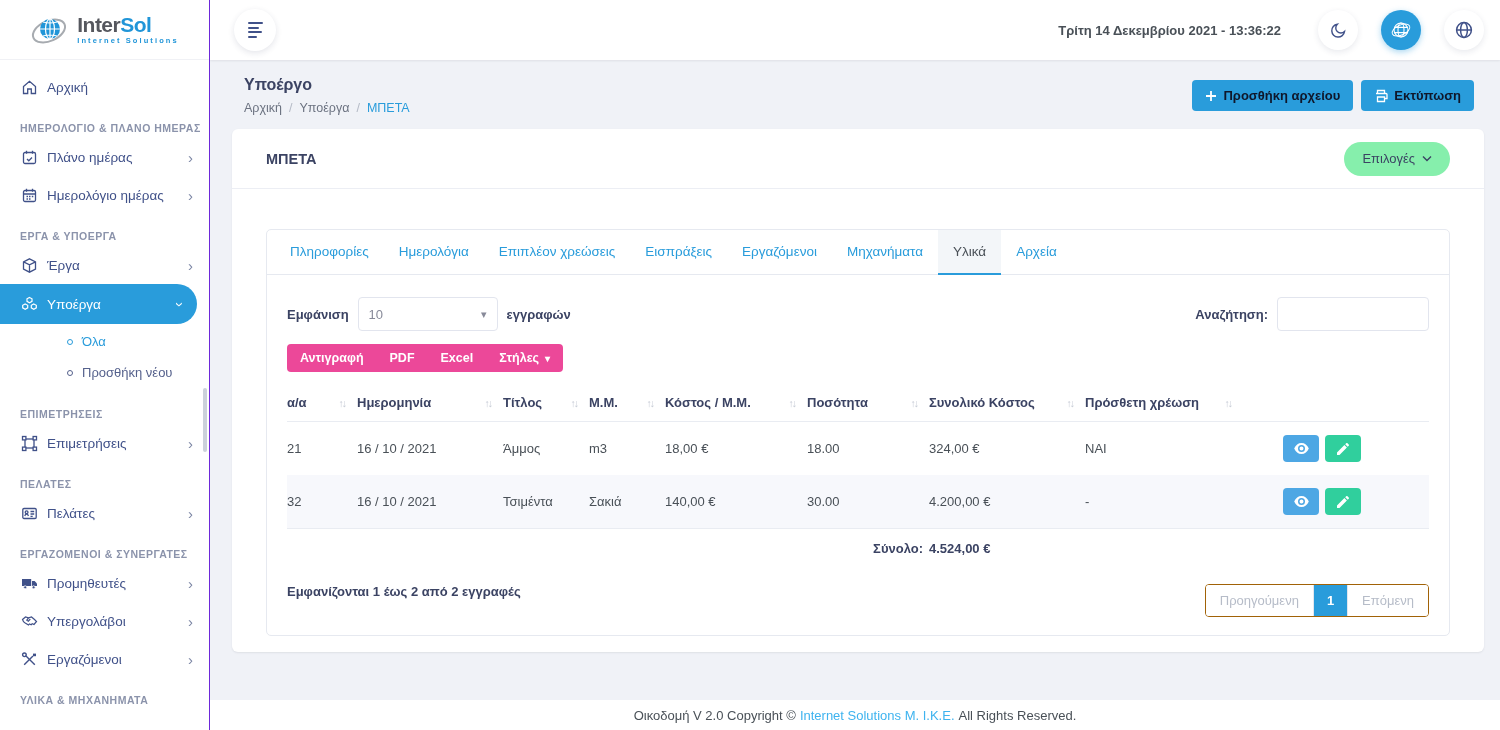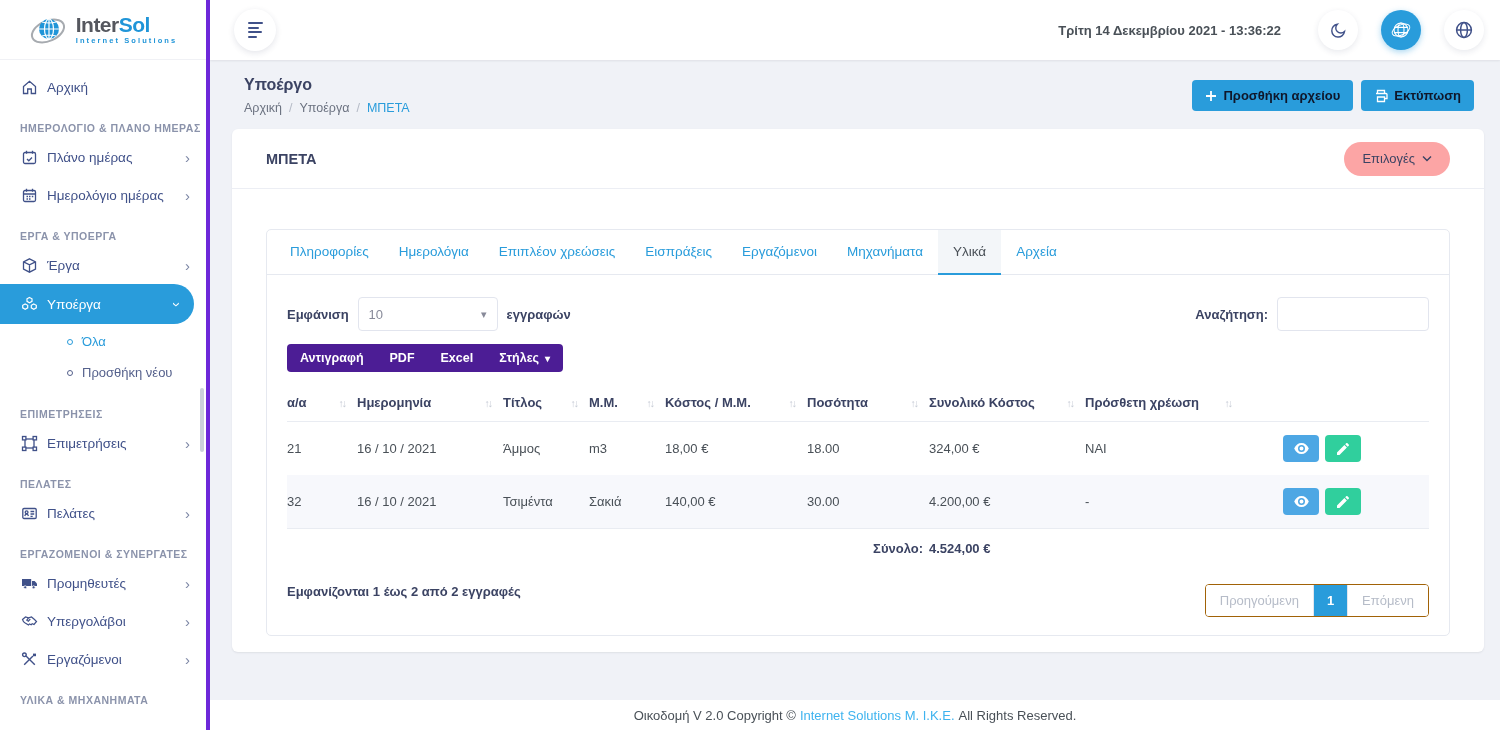--- a/index.html
+++ b/index.html
@@ -2,21 +2,21 @@
 <html><head>
 <meta charset="utf-8">
 <style>
   * { margin:0; padding:0; box-sizing:border-box; }
   html,body { width:1500px; height:730px; overflow:hidden; }
   body { font-family:"Liberation Sans", sans-serif; background:#f0f2f7; color:#495057; font-size:13px; }
   .app { display:flex; width:1500px; height:730px; }
 
   
   .sidebar { position:relative; width:210px; min-width:210px; height:730px; background:#fff;
-             border-right:4px solid #6d28d9; overflow:hidden; z-index:5; }
+             border-right:1px solid #6d28d9; overflow:hidden; z-index:5; }
   .logo-box { height:60px; display:flex; align-items:center; justify-content:center; gap:7px;
               border-bottom:1px solid #f0f1f5; cursor:pointer; }
   .logo-txt { line-height:1; }
   .logo-name { font-size:21px; font-weight:800; letter-spacing:-0.5px; }
   .logo-name .p1 { color:#55575e; }
   .logo-name .p2 { color:#2095d8; }
   .logo-tag { font-size:7.5px; letter-spacing:2.1px; color:#2095d8; font-weight:700; margin-top:2px; }
   nav { padding-top:8px; }
   .s-section { font-size:10.5px; font-weight:700; letter-spacing:.5px; color:#8b93ab;
                margin:14px 0 2px 20px; height:16px; line-height:16px; }
@@ -62,21 +62,21 @@
   .breadcrumb .current { color:#299cdb; }
   .head-actions { display:flex; gap:8px; }
   .btn-blue { background:#299cdb; color:#0f172a; border:none; border-radius:4px; height:31px; padding:0 13px;
               font-size:13px; font-weight:600; font-family:inherit; display:flex; align-items:center; gap:6px; cursor:pointer; }
 
   
   .card { margin-top:14px; background:#fff; border-radius:6px; box-shadow:0 1px 2px rgba(56,65,74,.1); }
   .card-head { height:60px; display:flex; align-items:center; justify-content:space-between; padding:0 34px;
                border-bottom:1px solid #eceef4; }
   .card-title { font-size:14.5px; font-weight:700; color:#3b4363; }
-  .pill-btn { background:#fca5a5; border:none; border-radius:30px; height:34px; padding:0 18px; font-family:inherit;
+  .pill-btn { background:#86efac; border:none; border-radius:30px; height:34px; padding:0 18px; font-family:inherit;
               font-size:13px; color:#3b4363; display:flex; align-items:center; gap:7px; cursor:pointer; }
   .card-body { padding:40px 34px 16px; }
   .inner-box { border:1px solid #e6e9f0; border-radius:5px; }
 
   
   .tabs { display:flex; border-bottom:1px solid #e6e9f0; padding:0 8px; }
   .tab { padding:14px 15px; font-size:13.5px; color:#299cdb; cursor:pointer; border-bottom:2px solid transparent;
          margin-bottom:-1px; font-weight:500; }
   .tab.active { background:#f3f6f9; color:#495057; border-bottom-color:#299cdb; }
 
@@ -86,21 +86,21 @@
   .fake-select { width:140px; height:34px; border:1px solid #e2e5ee; border-radius:4px; margin:0 9px;
                  display:flex; align-items:center; justify-content:space-between; padding:0 10px; color:#878a99;
                  font-size:13px; cursor:pointer; background:#fff; }
   .fake-select .caret { color:#878a99; font-size:11px; }
   .search-wrap { margin-left:auto; display:flex; align-items:center; gap:9px; }
   .search-wrap label { font-size:13px; font-weight:600; color:#3b4363; }
   .search-input { width:152px; height:34px; border:1px solid #e2e5ee; border-radius:4px; padding:0 10px;
                   font-family:inherit; font-size:13px; outline:none; }
 
   
-  .export-bar { display:inline-flex; margin:13px 0 0 20px; background:#4c1d95; border-radius:4px; height:28px; align-items:center; }
+  .export-bar { display:inline-flex; margin:13px 0 0 20px; background:#ec4899; border-radius:4px; height:28px; align-items:center; }
   .export-btn { color:#fff; font-size:12.5px; font-weight:600; padding:0 13px; height:100%; display:flex; align-items:center; gap:6px; cursor:pointer; }
   .export-btn .caret { font-size:10px; }
 
   
   .tbl { width:calc(100% - 40px); margin:12px 20px 0; border-collapse:collapse; table-layout:fixed; }
   .tbl th { text-align:left; font-size:13px; font-weight:700; color:#3b4363; padding:11px 6px 11px 0;
             border-bottom:1px solid #e9ecf2; cursor:pointer; }
   .th-flex { display:flex; align-items:center; justify-content:space-between; }
   .sort { color:#c7ccd6; font-size:10.5px; letter-spacing:-2px; padding-right:6px; cursor:pointer; }
   .tbl td { font-size:13px; color:#495057; padding:13px 6px 13px 0; }

